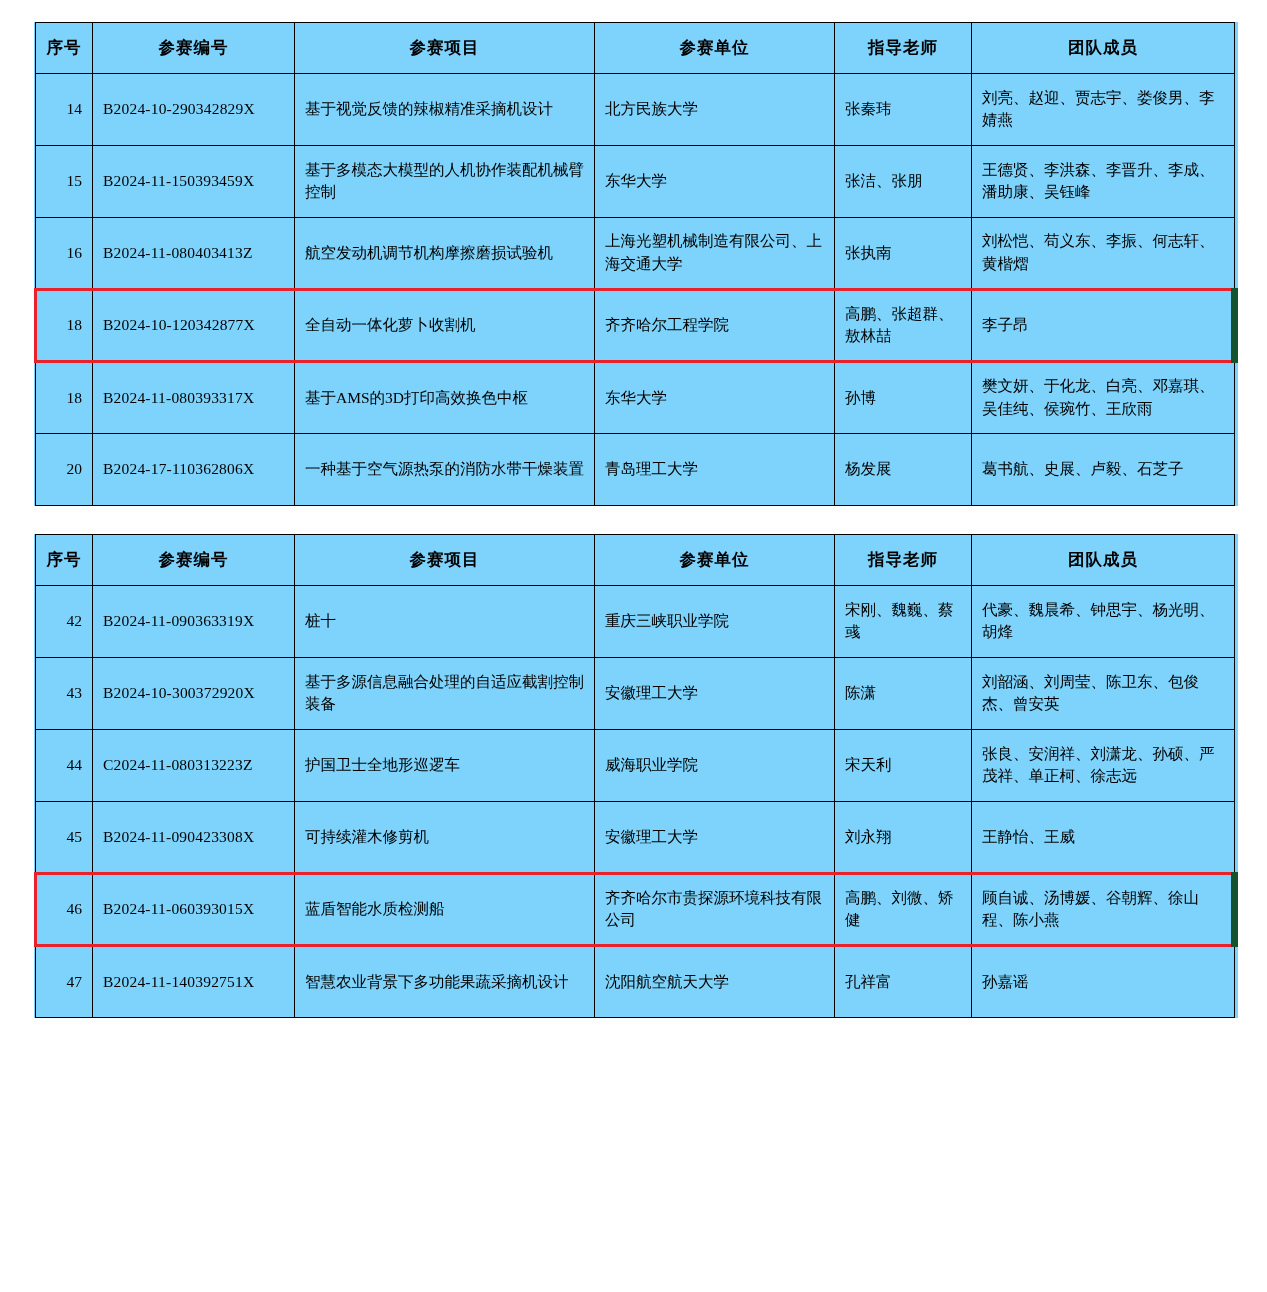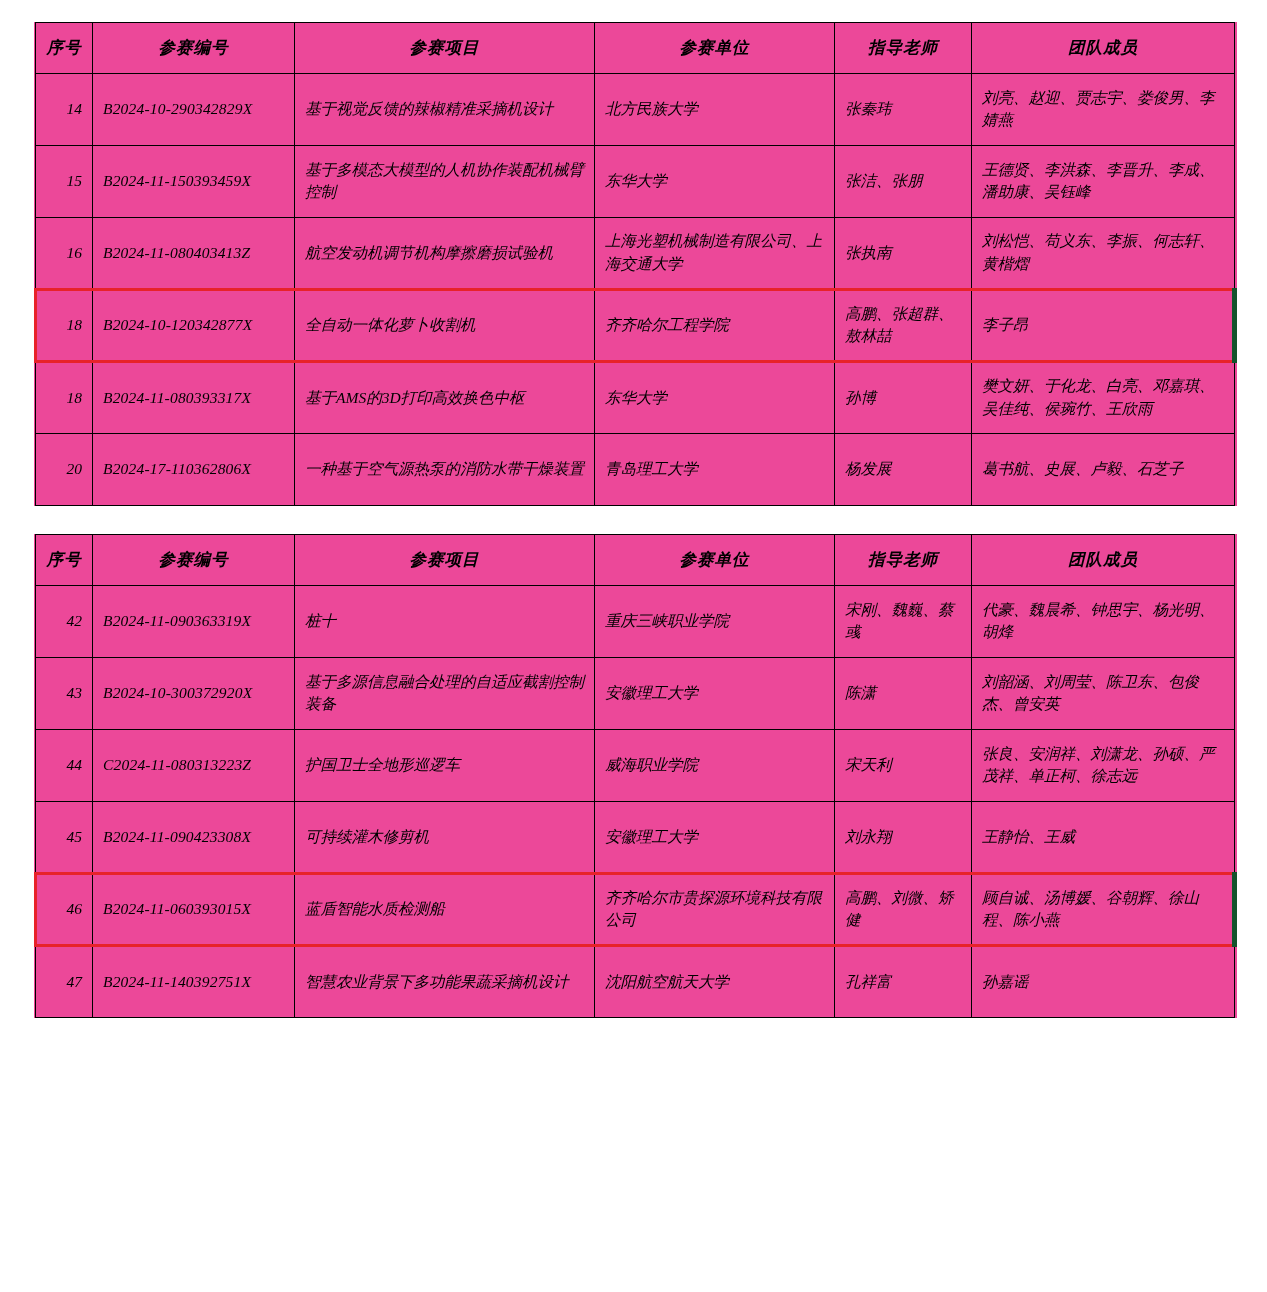--- a/index.html
+++ b/index.html
@@ -17,22 +17,21 @@
     position: relative;
     width: 1267px;
     padding: 22px 34px 0 34px;
     box-sizing: border-box;
   }
   table.doc-table {
     width: 1199px;
     border-collapse: collapse;
     table-layout: fixed;
     border: 1.6px solid #000;
-    background: #ec4899;
-    font-style: italic;
+    background: #7dd3fc;
   }
   table.doc-table + table.doc-table {
     margin-top: 28px;
   }
   table.doc-table th,
   table.doc-table td {
     border: 1px solid #000;
     padding: 9px 10px;
     font-size: 15.5px;
     line-height: 1.45;
@@ -72,21 +71,21 @@
   
   tr.highlight td {
     border-top: 3px solid #e8222a;
     border-bottom: 3px solid #e8222a;
     position: relative;
   }
   tr.highlight td:first-child {
     border-left: 3px solid #e8222a;
   }
   tr.highlight td:last-child {
-    border-right: 5px solid #14532d;
+    border-right: 7px solid #14532d;
   }
 </style>
 </head>
 <body>
 
 <div class="page">
 
   <table class="doc-table">
     <colgroup>
       <col class="c-idx">

